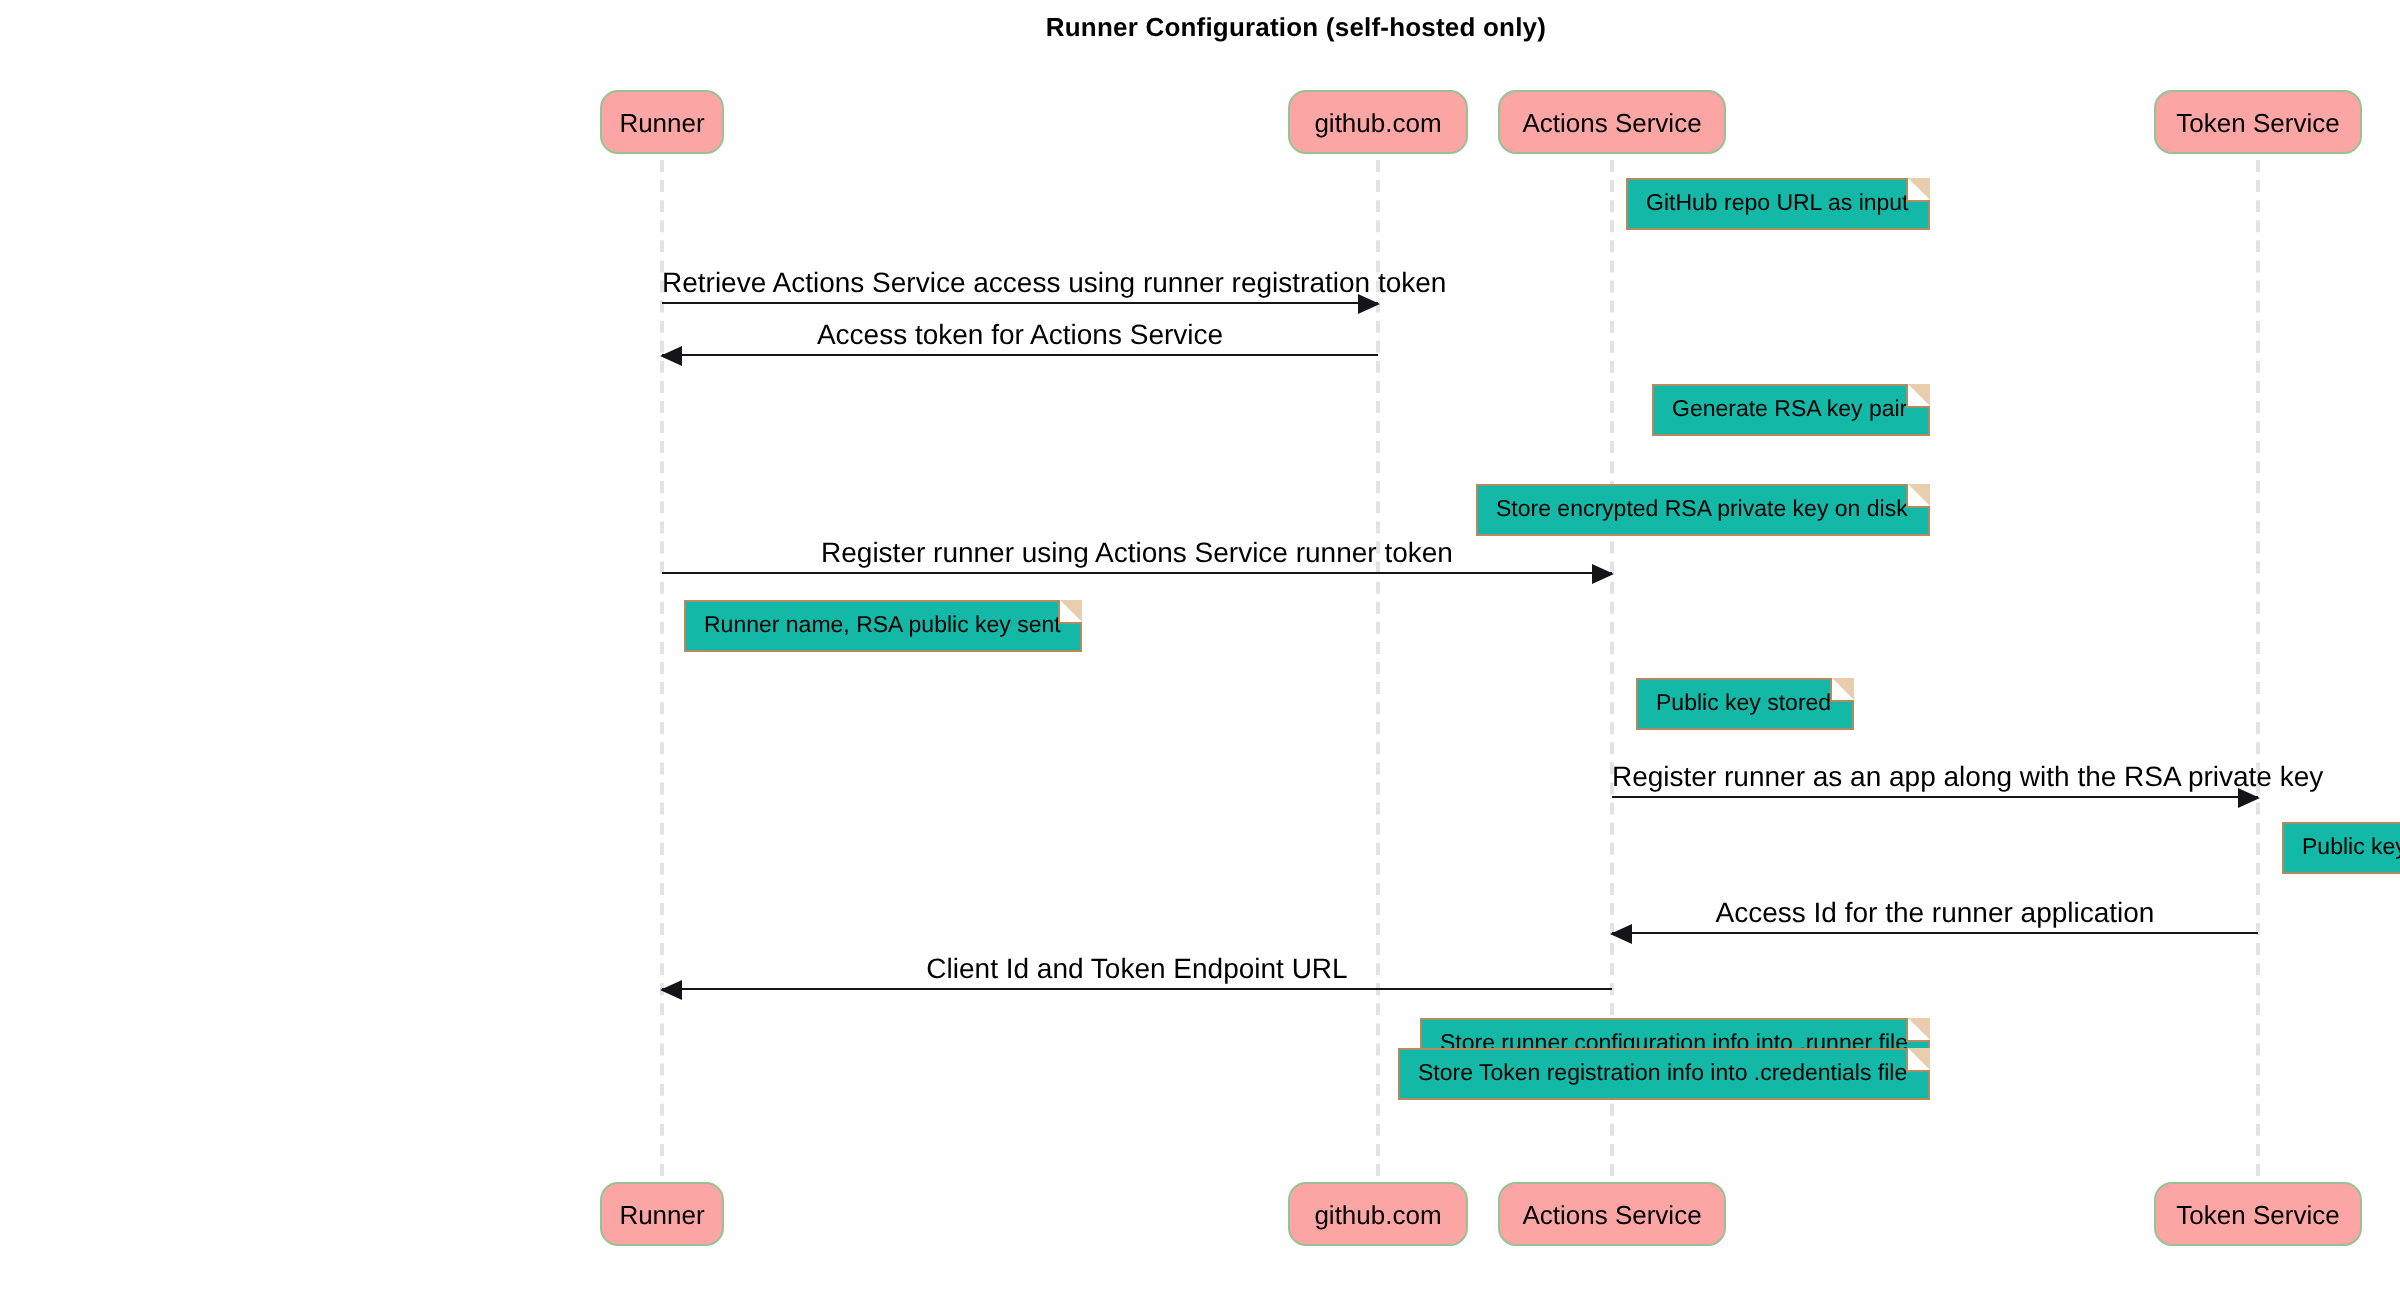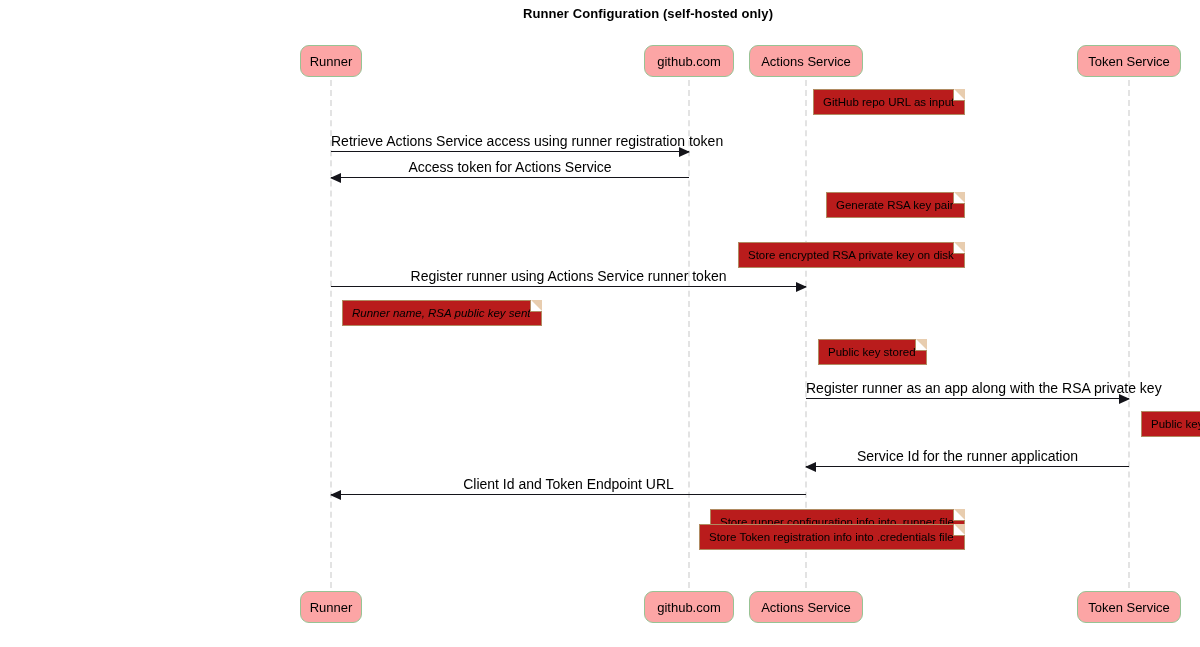--- a/index.html
+++ b/index.html
@@ -50,21 +50,21 @@
     justify-content: center;
     font-size: 13px;
     color: #000000;
     box-sizing: border-box;
     padding: 0 12px;
     white-space: nowrap;
   }
   
   .note {
     position: absolute;
-    background: #b91c1c;
+    background: #14b8a6;
     border: 1px solid #b08b62;
     font-size: 11.5px;
     color: #000000;
     box-sizing: border-box;
     padding: 5px 10px 5px 9px;
     white-space: nowrap;
     line-height: 14px;
   }
   .note::before {
     content: "";
@@ -174,31 +174,31 @@
       <div class="msg to-right" style="left: 283px; top: 286px; width: 475px;">
         <div class="head"></div>
         <div class="label">Register runner using Actions Service runner token</div>
       </div>
       <div class="msg to-right" style="left: 758px; top: 398px; width: 323px;">
         <div class="head"></div>
         <div class="label">Register runner as an app along with the RSA private key</div>
       </div>
       <div class="msg to-left" style="left: 758px; top: 466px; width: 323px;">
         <div class="head"></div>
-        <div class="label">Service Id for the runner application</div>
+        <div class="label">Access Id for the runner application</div>
       </div>
       <div class="msg to-left" style="left: 283px; top: 494px; width: 475px;">
         <div class="head"></div>
         <div class="label">Client Id and Token Endpoint URL</div>
       </div>
     </div>
   <div id="notes">
       <div class="note" style="top: 89px; left: 765px;"><span>GitHub repo URL as input</span></div>
       <div class="note" style="top: 192px; left: 778px;"><span>Generate RSA key pair</span></div>
       <div class="note" style="top: 242px; left: 690px;"><span>Store encrypted RSA private key on disk</span></div>
-      <div class="note" style="top: 300px; left: 294px; font-style: italic;"><span>Runner name, RSA public key sent</span></div>
+      <div class="note" style="top: 300px; left: 294px;"><span>Runner name, RSA public key sent</span></div>
       <div class="note" style="top: 339px; left: 770px;"><span>Public key stored</span></div>
       <div class="note" style="top: 411px; left: 1093px;"><span>Public key stored</span></div>
       <div class="note" style="top: 509px; left: 662px;"><span>Store runner configuration info into .runner file</span></div>
       <div class="note" style="top: 524px; left: 651px;"><span>Store Token registration info into .credentials file</span></div>
     </div>
 
 </div>
 
 </body></html>

